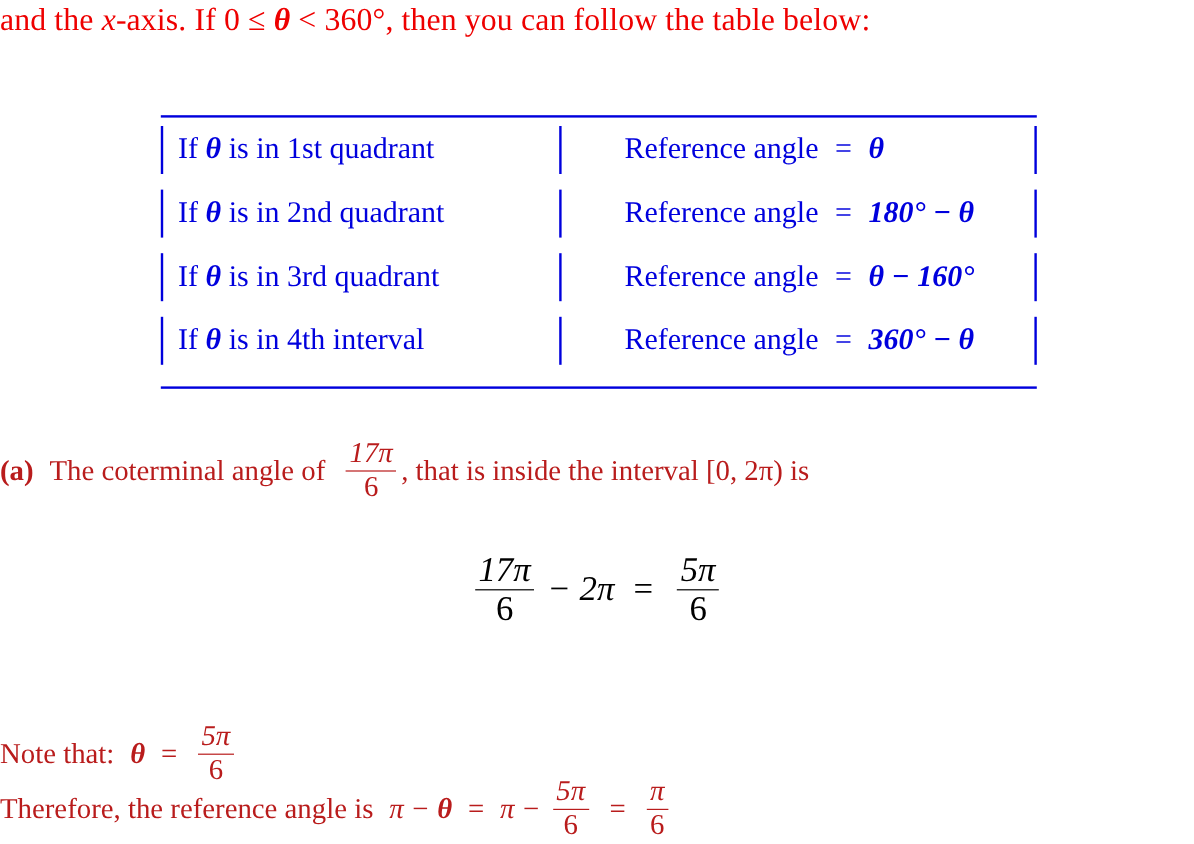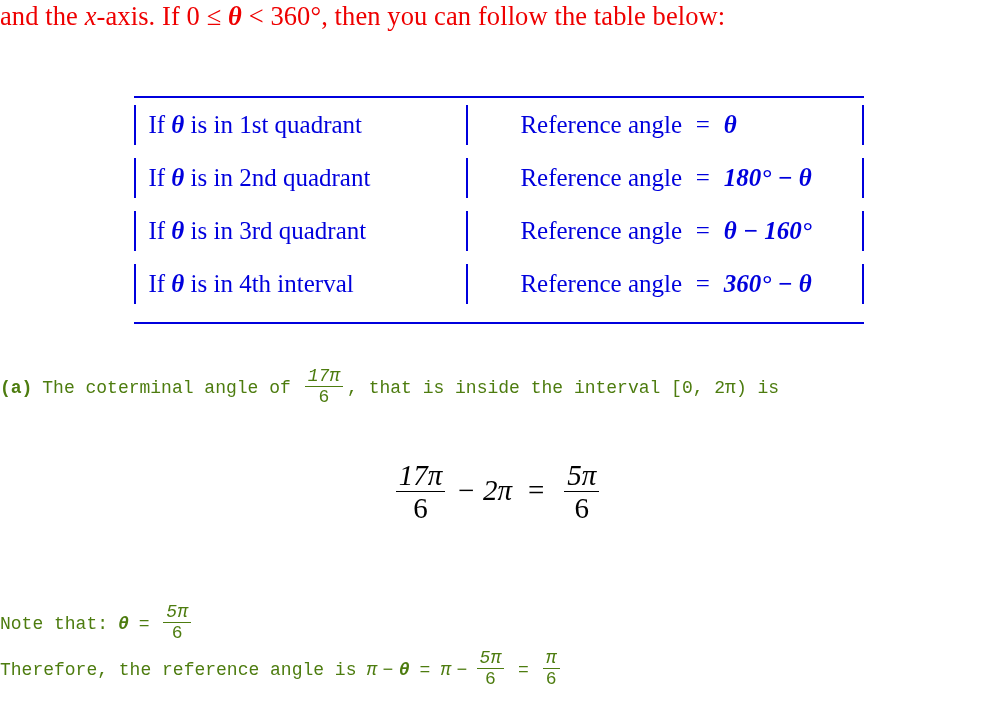--- a/index.html
+++ b/index.html
@@ -90,24 +90,23 @@
   }
   td.c-left  { width: 332px; }
   td.c-right { width: 398px; }
   .cell-text { padding: 0 12px; flex: 1 1 auto; }
   .cell-text.left  { text-align: left; }
   .cell-text.right { text-align: left; margin-left: 40px; }
 
   
   .line {
     position: absolute;
-    font-size: 18px;
-    white-space: nowrap;
-    color: #4d7c0f;
-    font-family: Liberation Mono, monospace;
+    font-size: 24px;
+    white-space: nowrap;
+    color: #b91c1c;
   }
   .line-a      { left: 0px;  top: 368px; }
   .line-note   { left: 0px;  top: 604px; }
   .line-there  { left: 0px;  top: 650px; }
 
   .display-eq {
     position: absolute;
     left: 0;
     top: 462px;
     width: 995px;

